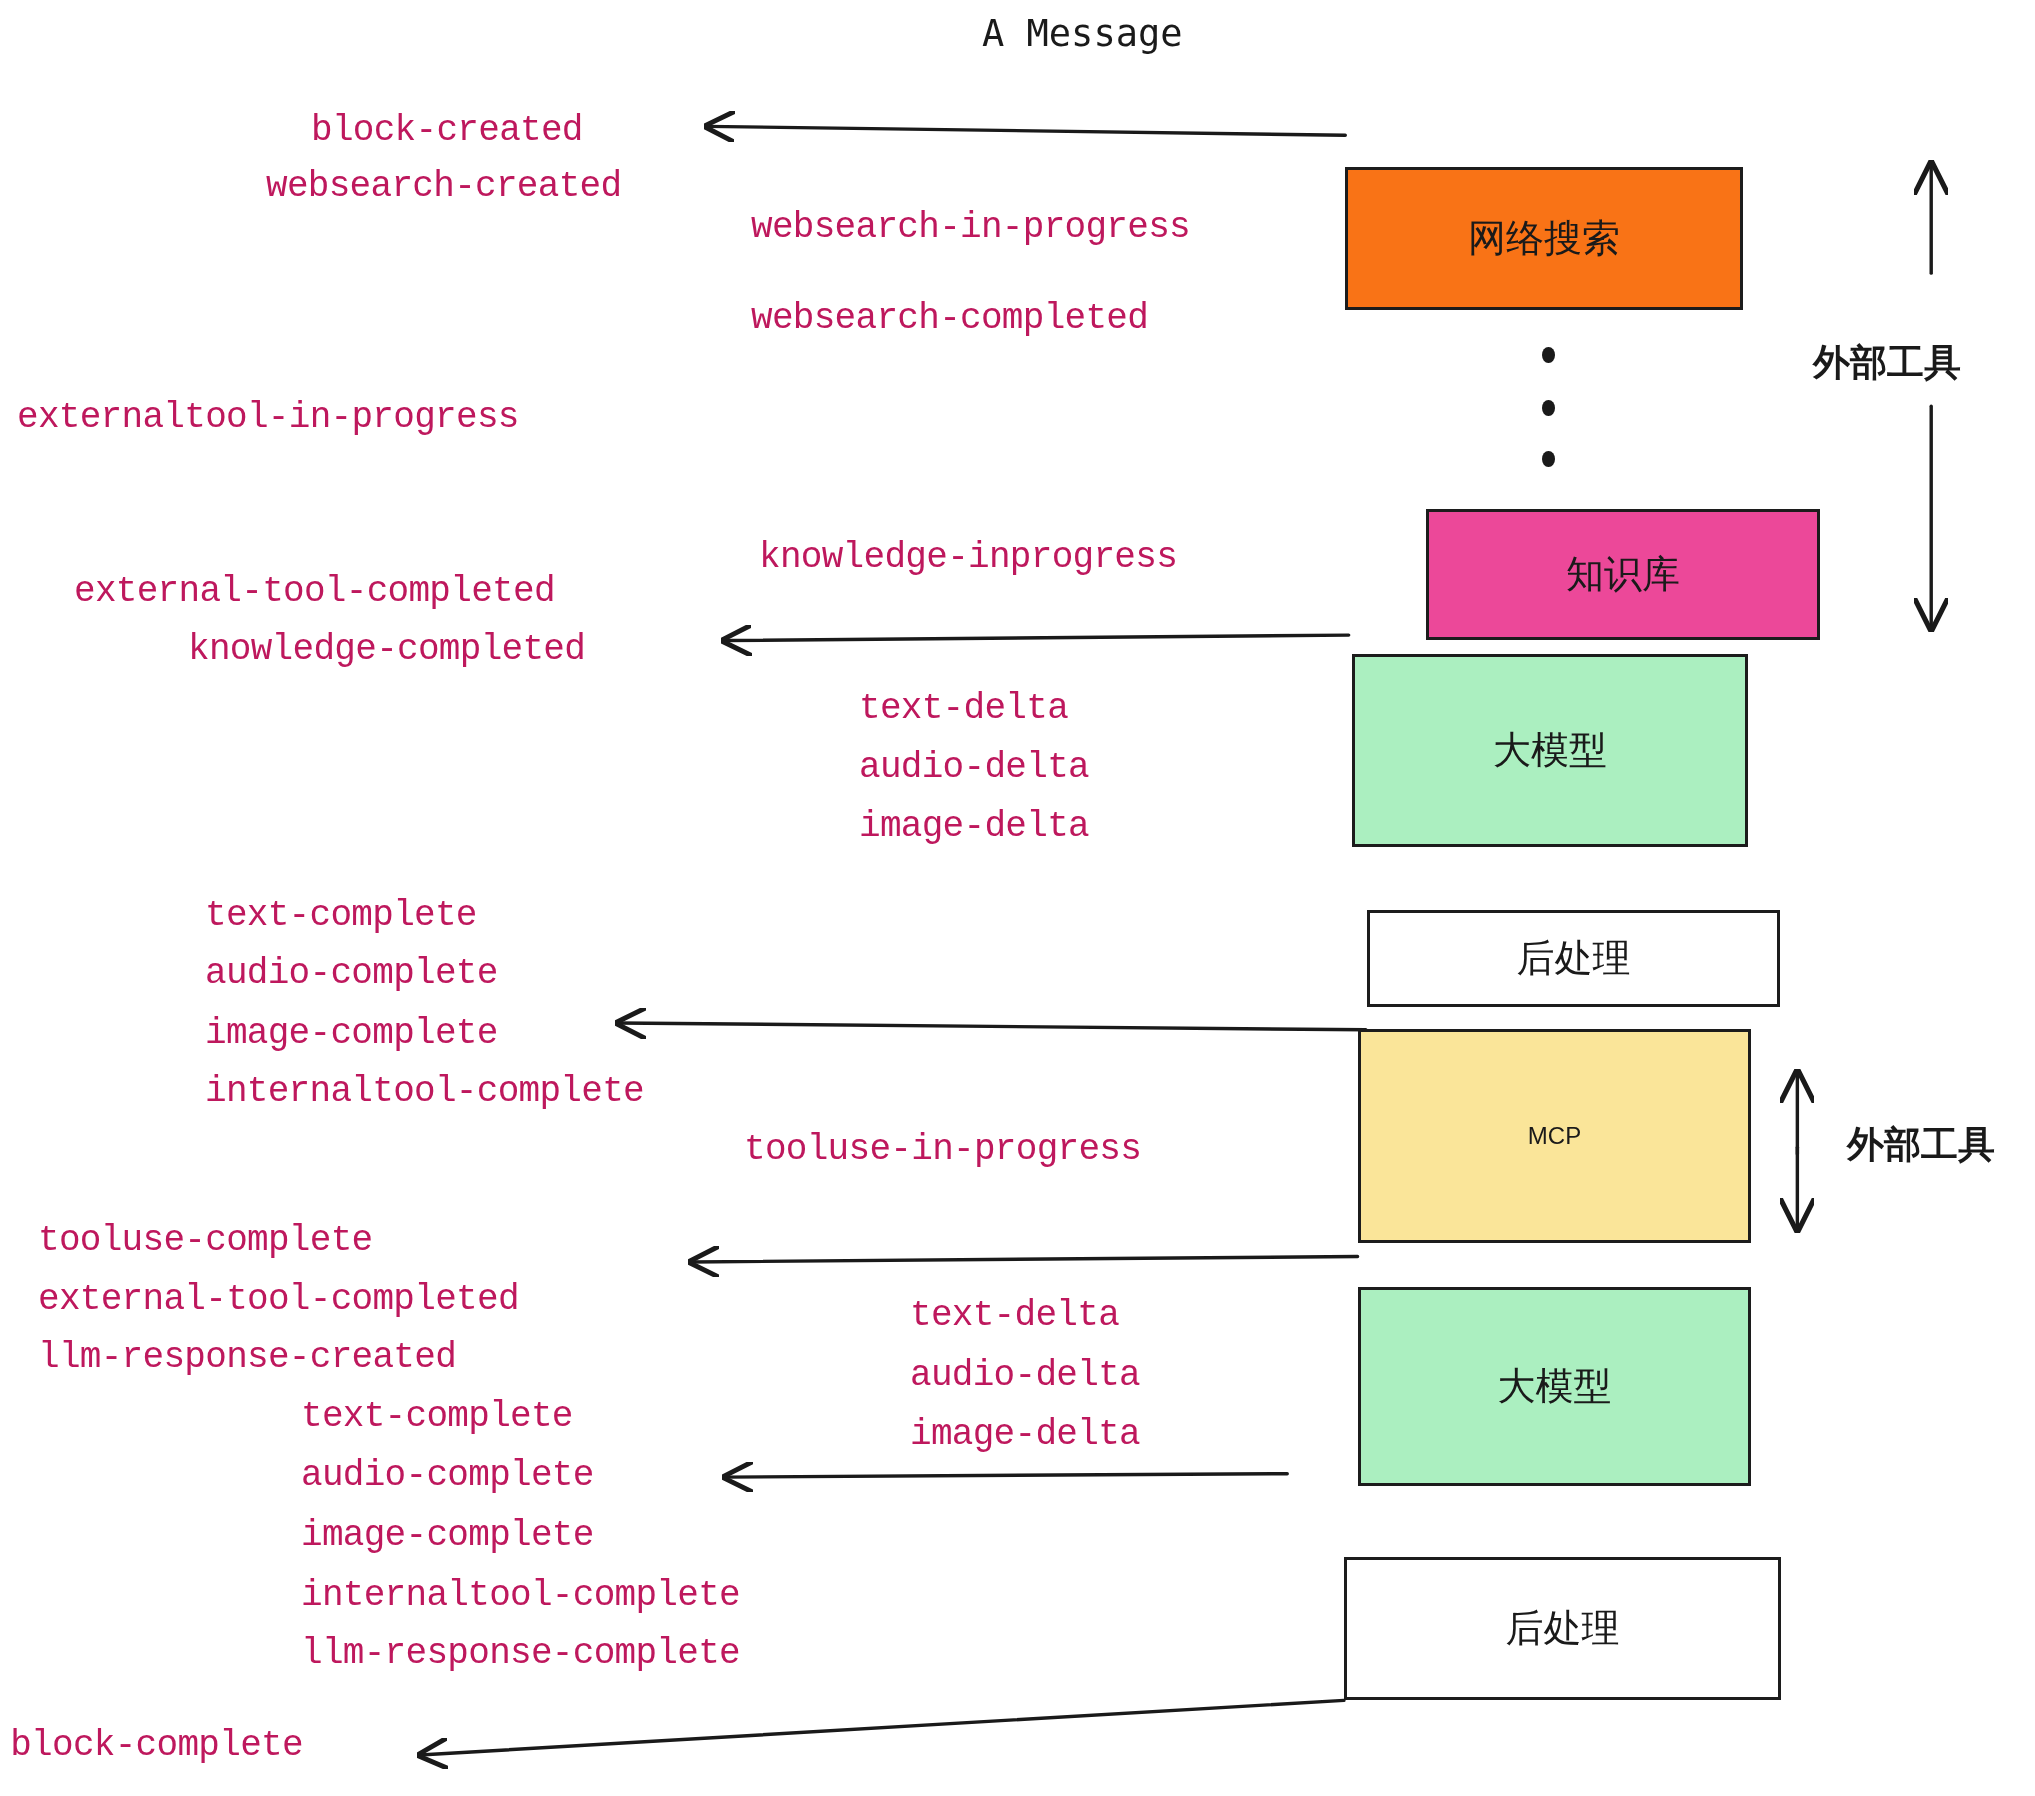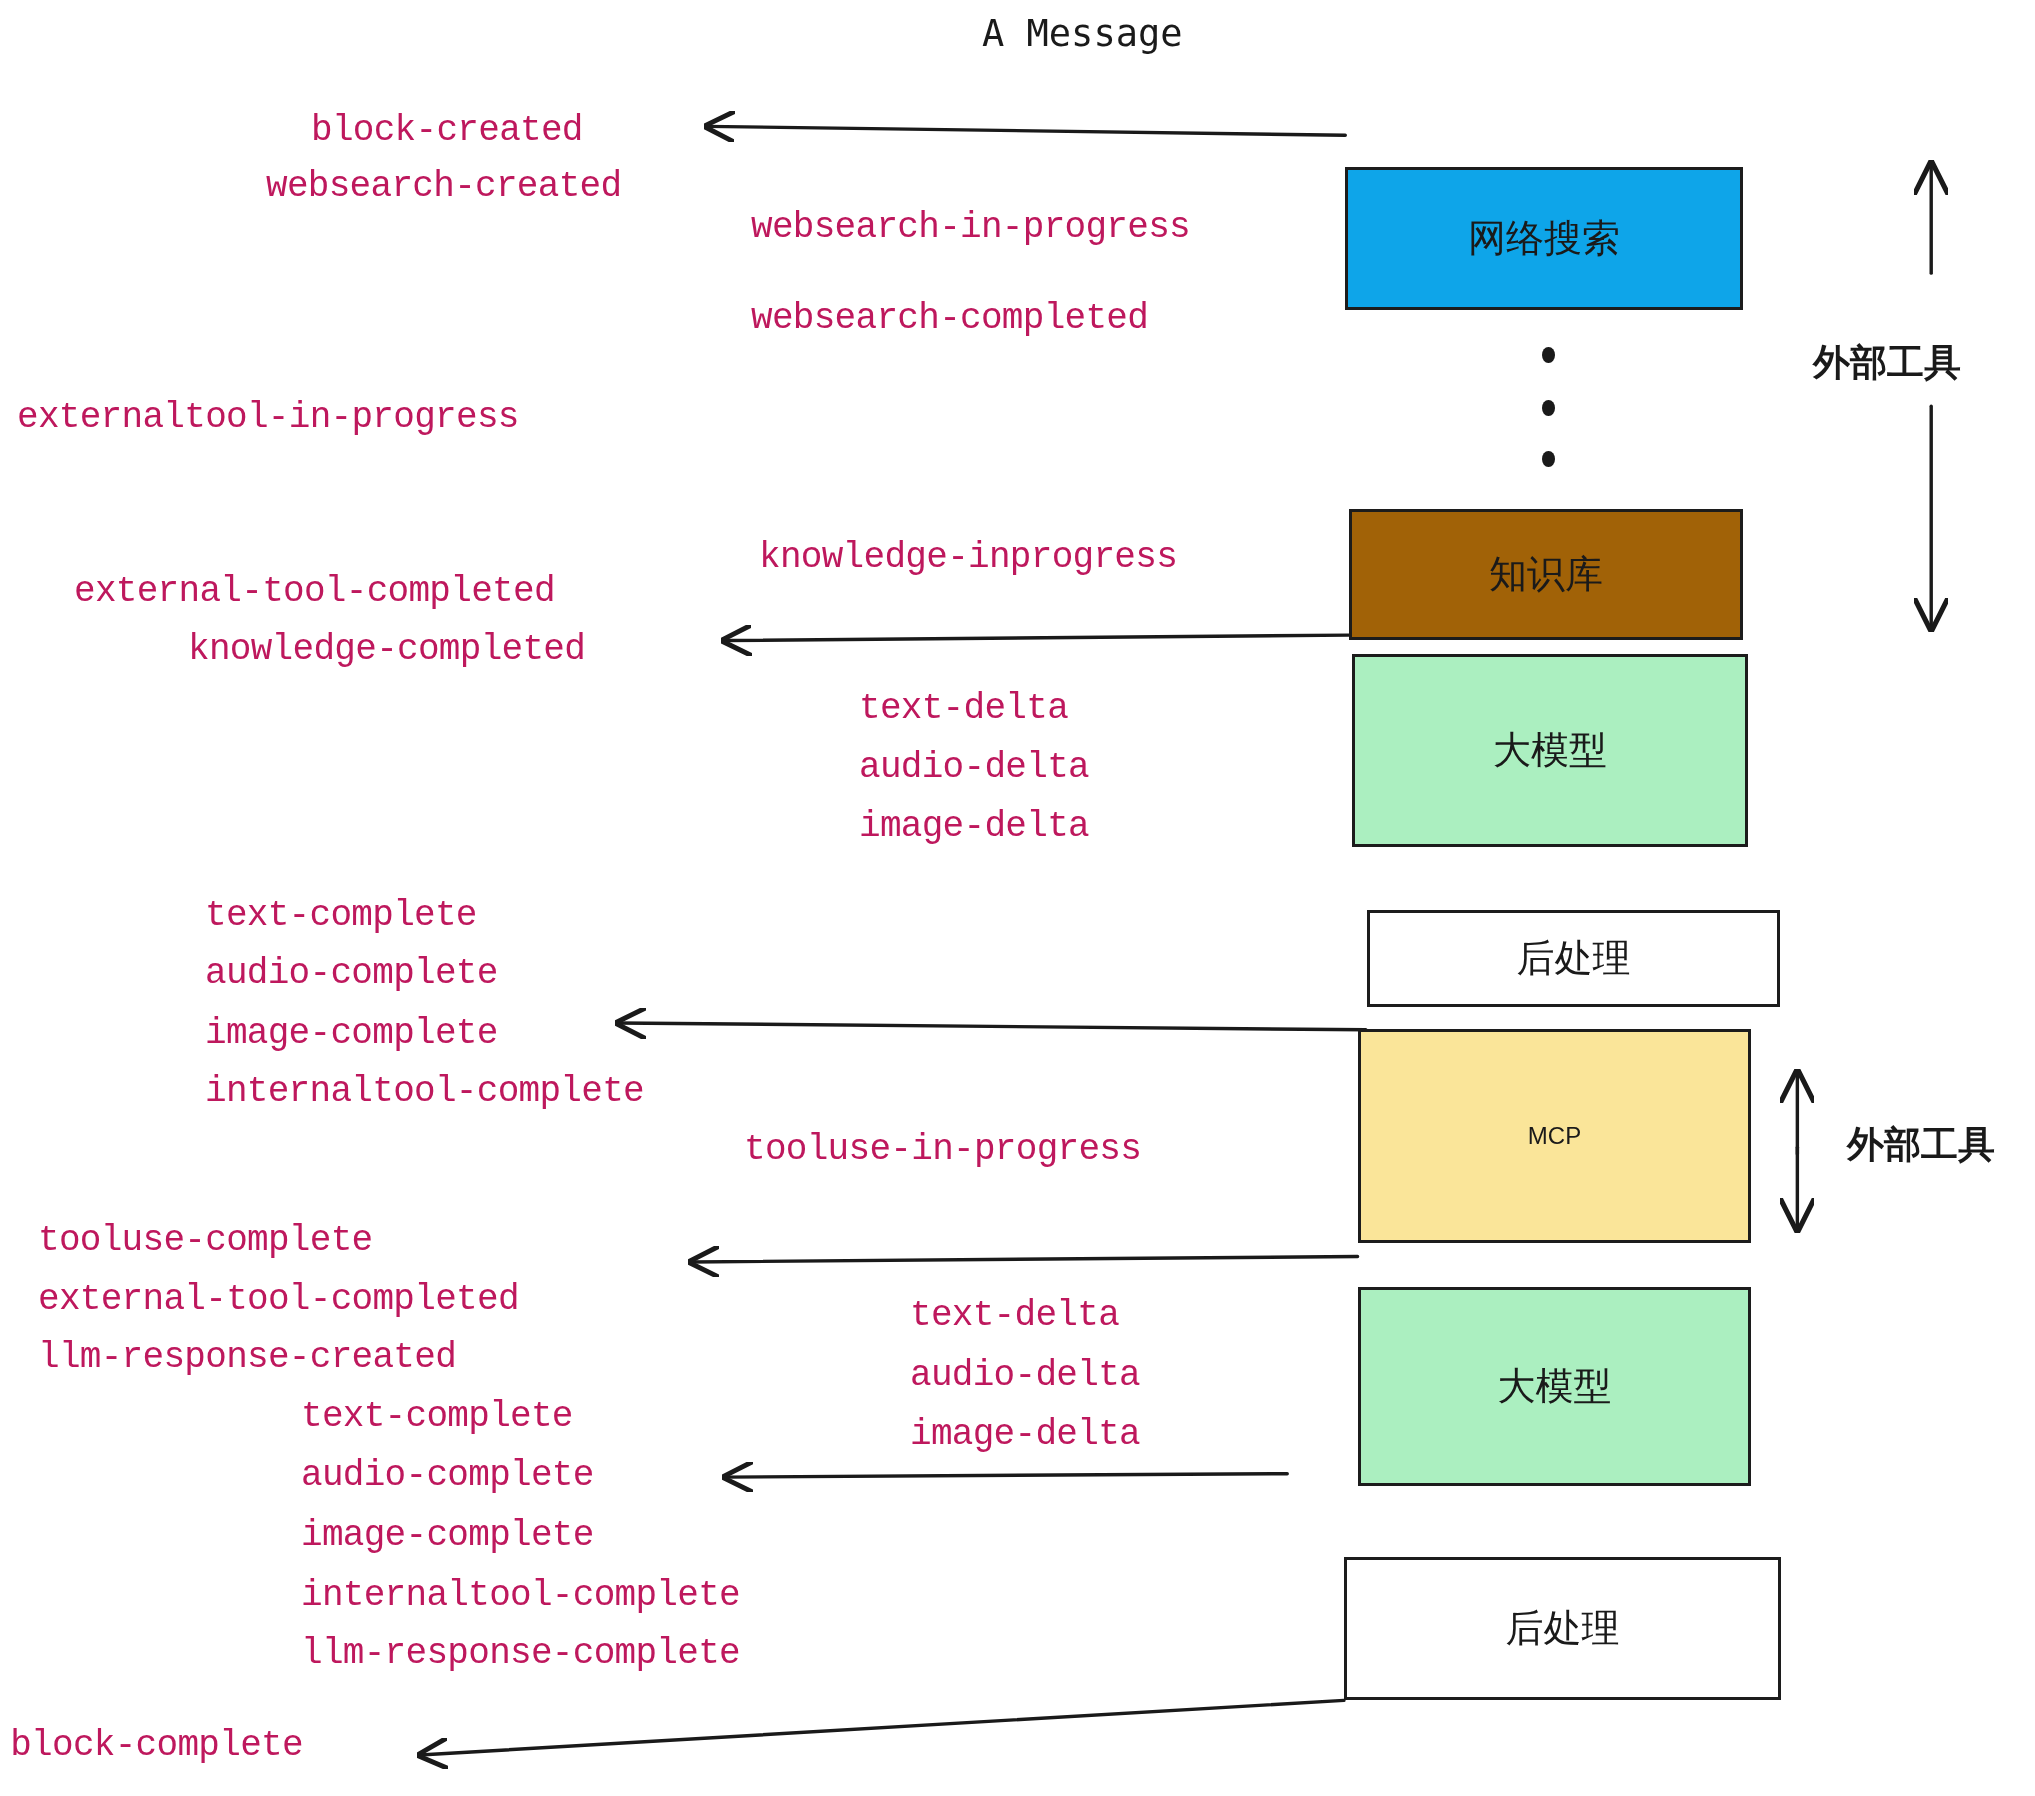--- a/index.html
+++ b/index.html
@@ -49,22 +49,22 @@
       </g>
     <g id="group-arrow-group" stroke="#1a1a1a" stroke-width="5" fill="none" stroke-linecap="round">
         <line x1="2828" y1="400" x2="2828" y2="240" marker-end="url(#ah2)"></line>
         <line x1="2828" y1="595" x2="2828" y2="920" marker-end="url(#ah2)"></line>
         <line x1="2632" y1="1690" x2="2632" y2="1570" marker-end="url(#ah2)"></line>
         <line x1="2632" y1="1680" x2="2632" y2="1800" marker-end="url(#ah2)"></line>
       </g>
   </svg>
 
   <div id="box-layer">
-      <div class="box" style="left: 1345px; top: 167px; width: 398px; height: 143px; background: #0ea5e9;">网络搜索</div>
-      <div class="box" style="left: 1349px; top: 509px; width: 394px; height: 131px; background: #a16207;">知识库</div>
+      <div class="box" style="left: 1345px; top: 167px; width: 398px; height: 143px; background: #f97316;">网络搜索</div>
+      <div class="box" style="left: 1426px; top: 509px; width: 394px; height: 131px; background: #ec4899;">知识库</div>
       <div class="box" style="left: 1352px; top: 654px; width: 396px; height: 193px; background: rgb(171, 239, 192);">大模型</div>
       <div class="box" style="left: 1367px; top: 910px; width: 413px; height: 97px; background: rgb(255, 255, 255);">后处理</div>
       <div class="box mono" style="left: 1358px; top: 1029px; width: 393px; height: 214px; background: rgb(250, 229, 153);">MCP</div>
       <div class="box" style="left: 1358px; top: 1287px; width: 393px; height: 199px; background: rgb(171, 239, 192);">大模型</div>
       <div class="box" style="left: 1344px; top: 1557px; width: 437px; height: 143px; background: rgb(255, 255, 255);">后处理</div>
     </div>
   <div id="dot-layer">
       <div class="dot" style="left: 1542px; top: 347px;"></div>
       <div class="dot" style="left: 1542px; top: 400px;"></div>
       <div class="dot" style="left: 1542px; top: 451px;"></div>

